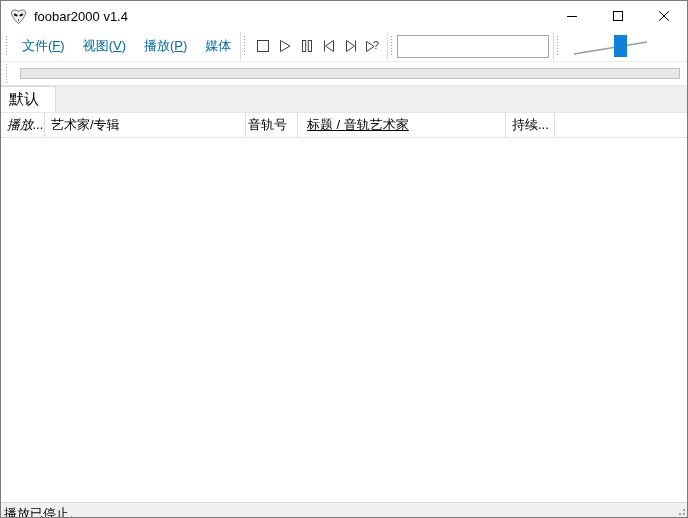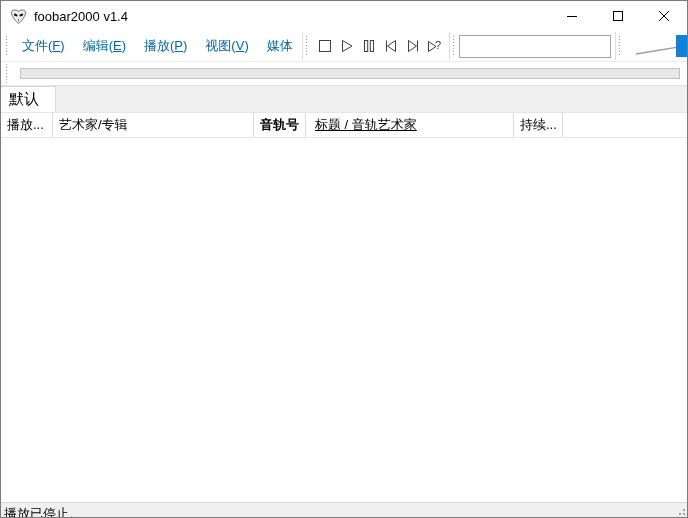--- a/index.html
+++ b/index.html
@@ -37,23 +37,23 @@
   .seekrow { height: 24px; display: flex; align-items: center; border-bottom: 1px solid #e3e3e3; background:#fff; flex: 0 0 auto; }
   .seekrow .grip { margin: 0 0 0 5px; }
   .seek-track { flex: 1; height: 11px; margin: 0 7px 0 13px; background: #e8e8e8; border: 1px solid #c2c2c2; }
   
   .tabstrip { height: 27px; background: #f0f0f0; display: flex; align-items: stretch; border-bottom: 1px solid #e6e6e6; flex: 0 0 auto; }
   .tab { width: 55px; background: #fff; border: 1px solid #d9d9d9; border-bottom: none;
          font-size: 15px; display: flex; align-items: center; padding-left: 8px; border-left: none; }
   
   .plheader { height: 25px; display: flex; align-items: stretch; background: #fff; border-bottom: 1px solid #e6e6e6; font-size: 13px; flex: 0 0 auto; }
   .hcell { border-right: 1px solid #dcdcdc; display: flex; align-items: center; padding: 0 6px; white-space: nowrap; overflow: hidden; }
-  .hcell.c0 { width: 52px; }
+  .hcell.c0 { width: 44px; font-style: italic; }
   .hcell.c1 { width: 201px; }
-  .hcell.c2 { width: 52px; justify-content: flex-start; padding-right: 16px; font-weight: bold; }
+  .hcell.c2 { width: 52px; justify-content: flex-end; padding-right: 10px; }
   .hcell.c3 { width: 208px; padding-left: 9px; text-decoration: underline; }
   .hcell.c4 { width: 49px; }
   .hcell.filler { flex: 1; border-right: none; }
   
   .playlist { flex: 1 1 auto; background: #fff; }
   
   .statusbar { height: 15px; background: #f0f0f0; border-top: 1px solid #d7d7d7;
                font-size: 13px; color: #000; padding: 2px 0 0 3px; overflow: hidden; position: relative; flex: 0 0 auto; }
   .resize-grip { position: absolute; right: 2px; bottom: 2px; width: 7px; height: 7px;
     background-image: radial-gradient(circle at 6px 2px, #a0a0a0 1px, transparent 1.2px),
@@ -90,23 +90,22 @@
           <line x1="11" y1="1" x2="1" y2="11" stroke="#000" stroke-width="1"></line>
         </svg>
       </div>
     </div>
   </div>
 
   <div class="toolbar">
     <div class="grip g-menu"></div>
 
     <div class="menu-item"><span>文件(</span><span class="mn">F</span><span>)</span></div>
-    <div class="menu-item"><span>编辑(</span><span class="mn">E</span><span>)</span></div>
+    <div class="menu-item"><span>视图(</span><span class="mn">V</span><span>)</span></div>
     <div class="menu-item"><span>播放(</span><span class="mn">P</span><span>)</span></div>
-    <div class="menu-item"><span>视图(</span><span class="mn">V</span><span>)</span></div>
     <div class="menu-item"><span>媒体</span></div>
 
     <div class="tsep"></div>
     <div class="grip" style="margin:0 4px 0 3px;"></div>
 
     <div class="transport">
       <div class="tbtn">
         <svg width="16" height="16" viewBox="0 0 16 16">
           <rect x="2.5" y="2.5" width="11" height="11" fill="none" stroke="#3f3f3f" stroke-width="1"></rect>
         </svg>

